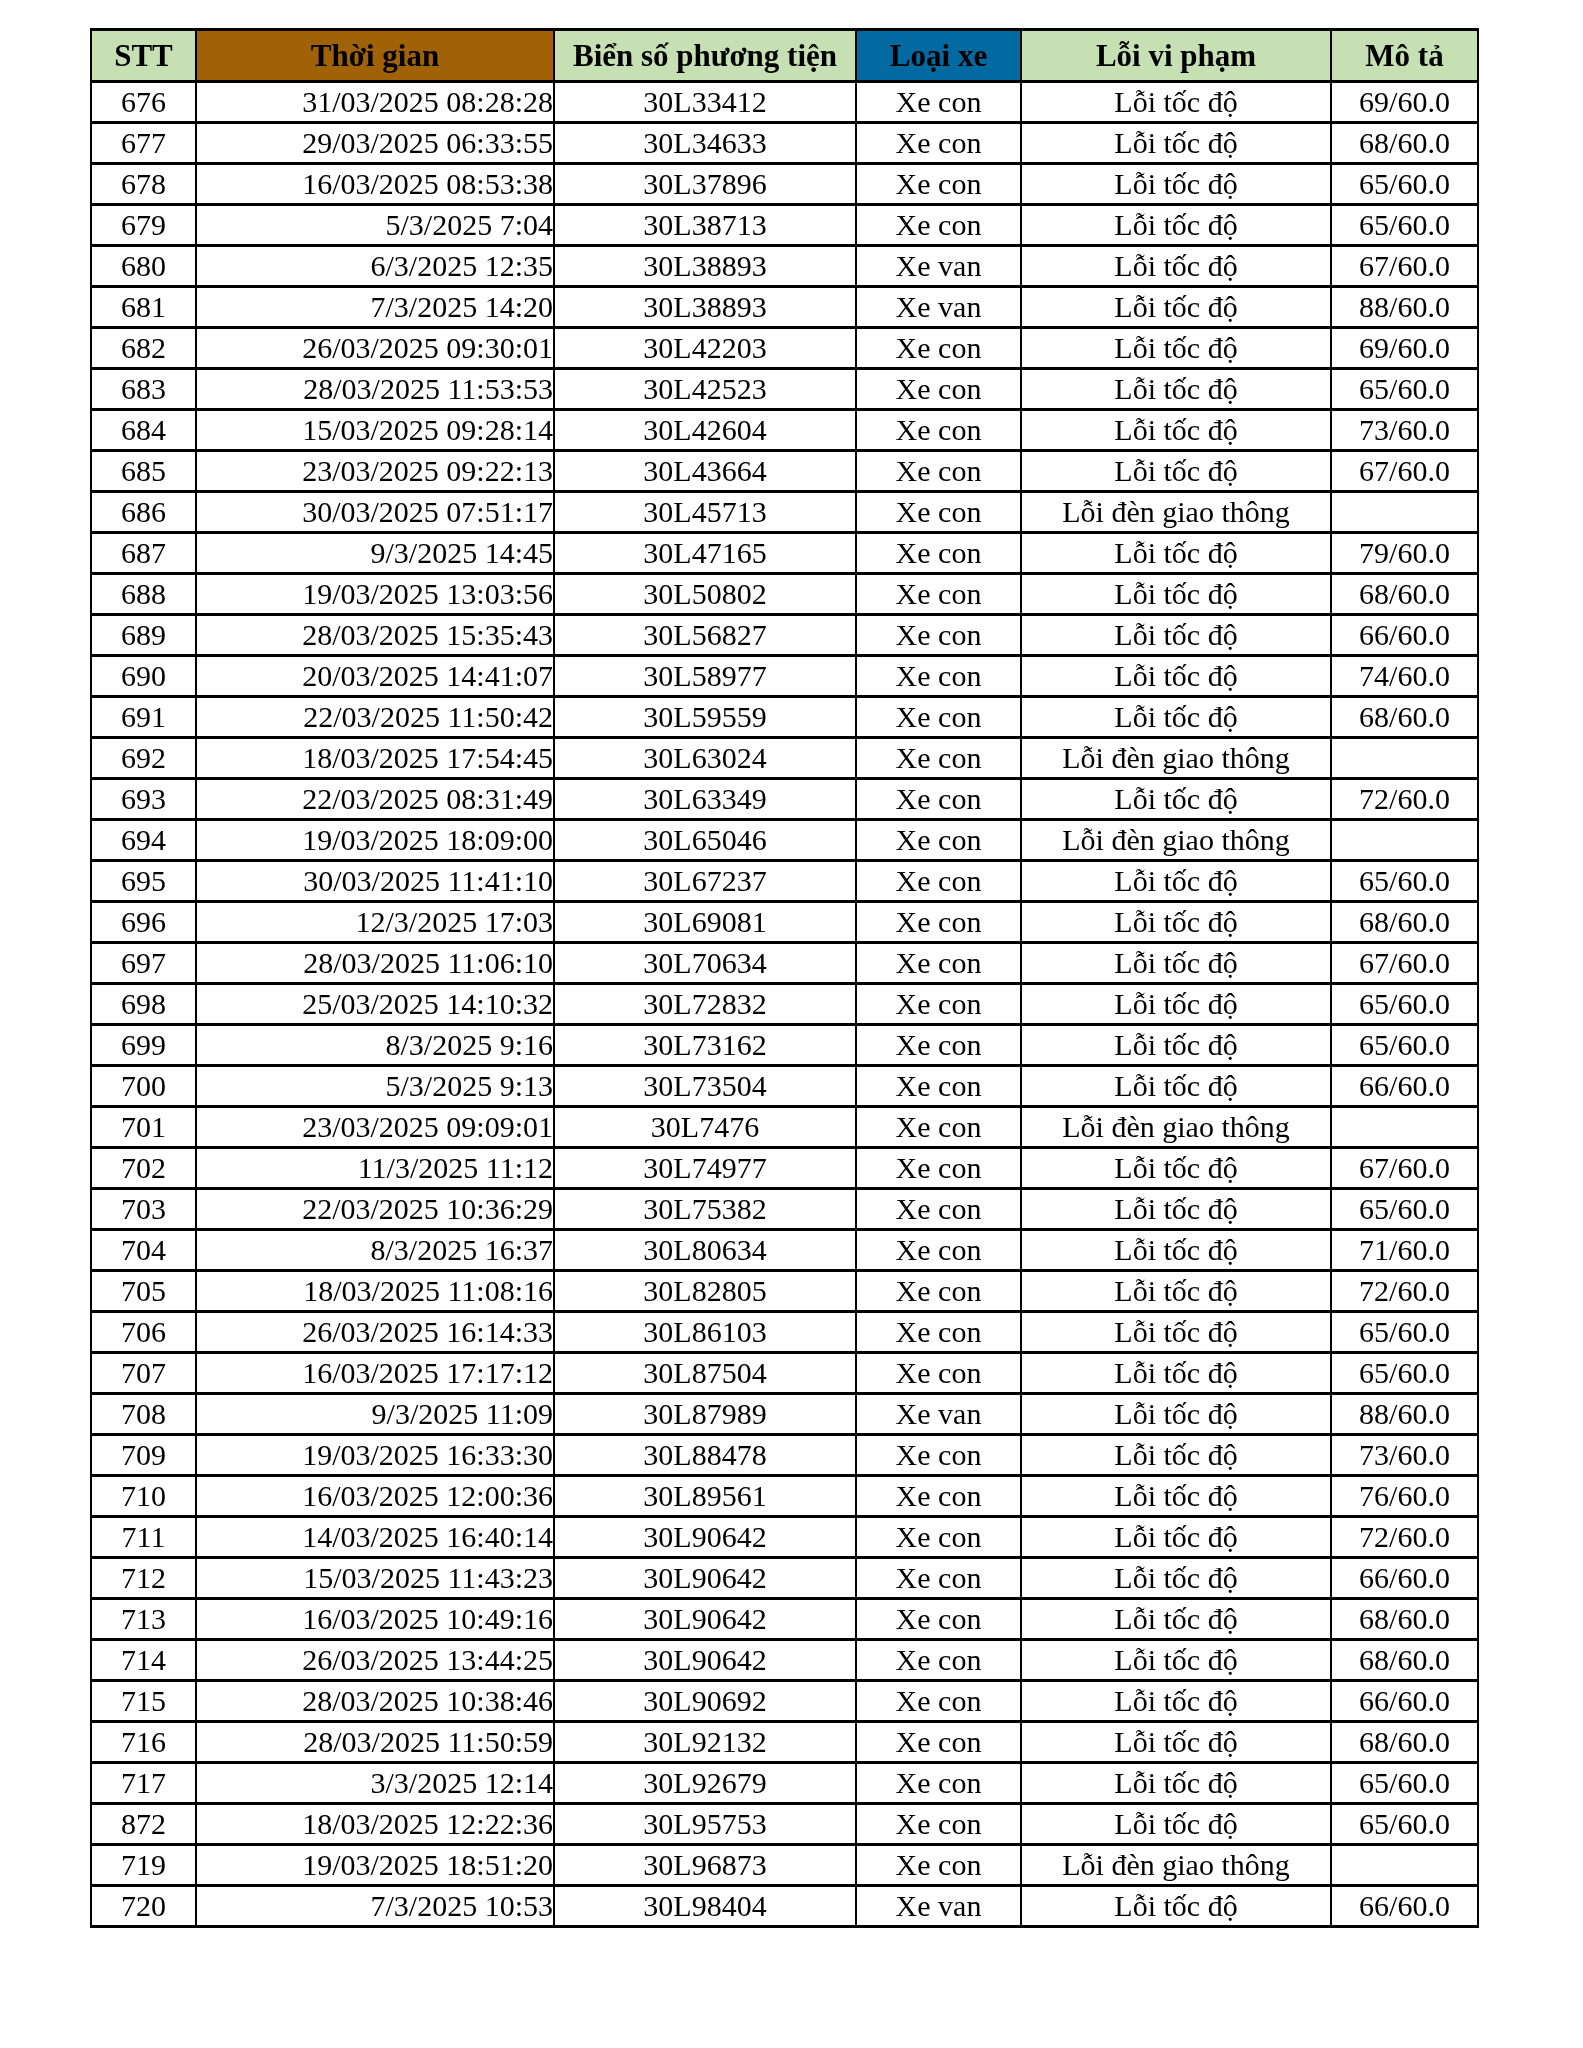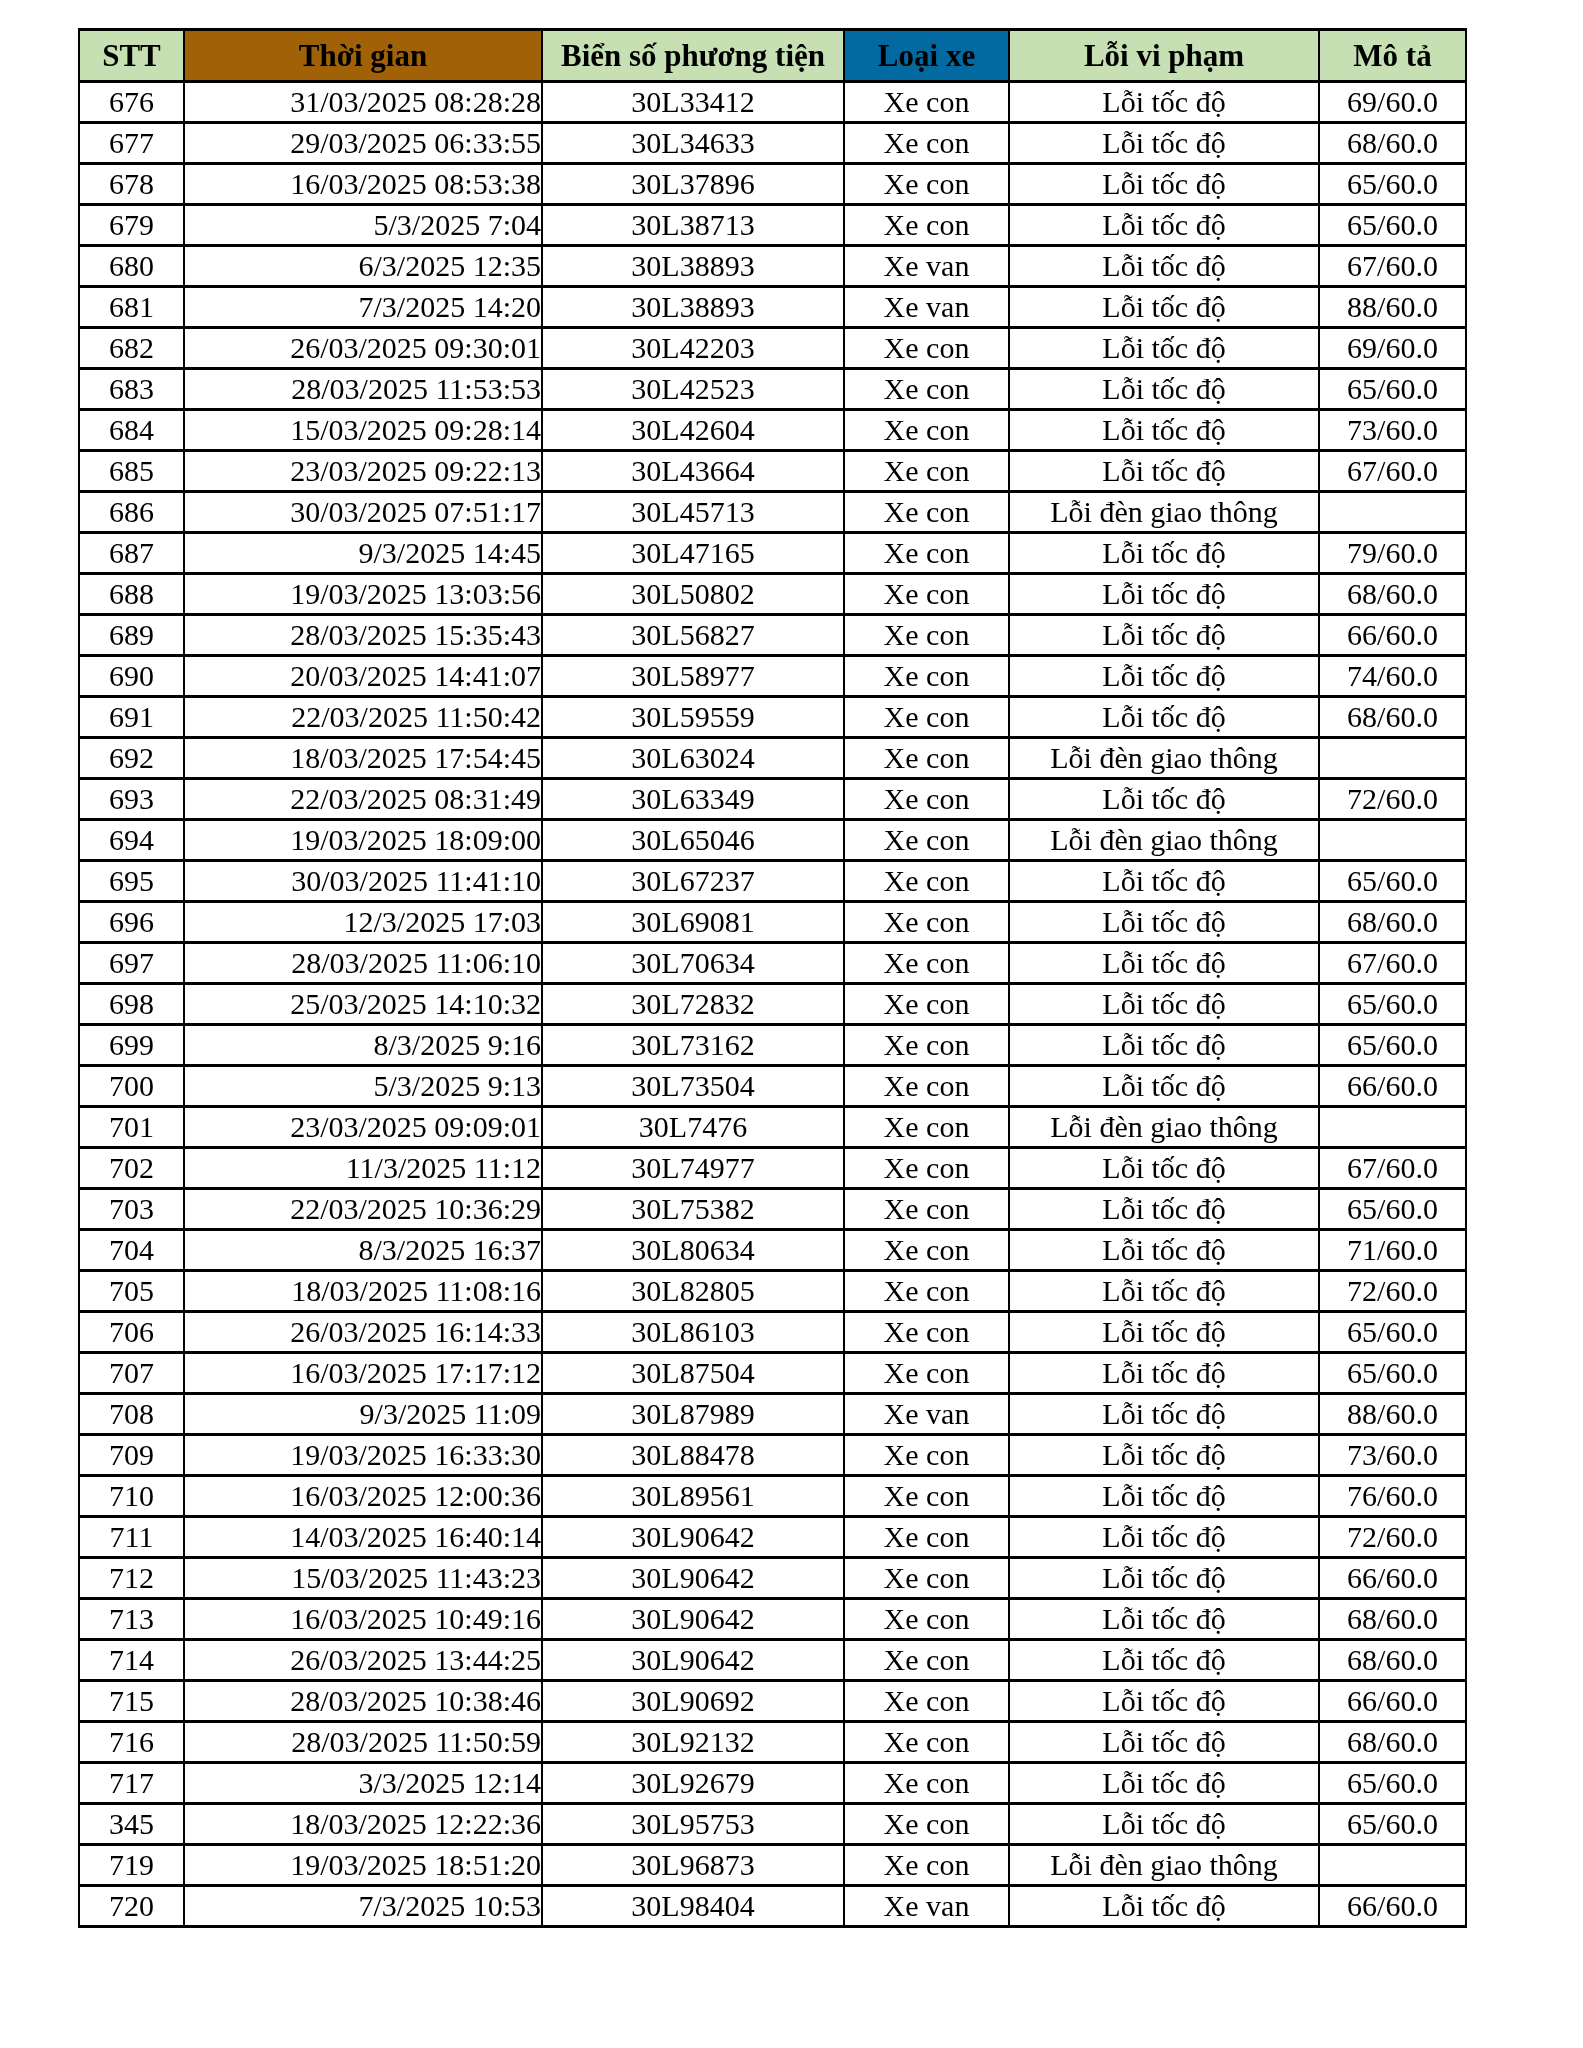--- a/index.html
+++ b/index.html
@@ -10,21 +10,21 @@
   .page {
     position: relative;
     width: 1583px;
     height: 2048px;
     background: #ffffff;
     font-family: "Liberation Serif", "DejaVu Serif", serif;
     color: #000000;
   }
   table.viol {
     position: absolute;
-    left: 78px;
+    left: 90px;
     top: 28px;
     width: 1387px;
     border-collapse: collapse;
     table-layout: fixed;
   }
   table.viol th, table.viol td {
     border-left: 2px solid #000;
     border-right: 2px solid #000;
     border-top: 3px solid #000;
     border-bottom: 3px solid #000;
@@ -454,21 +454,21 @@
     <tr>
       <td class="c-stt">717</td>
       <td class="c-time">3/3/2025 12:14</td>
       <td class="c-plate">30L92679</td>
       <td class="c-type">Xe con</td>
       <td class="c-err">Lỗi tốc độ</td>
       <td class="c-desc">65/60.0</td>
     </tr>
 
     <tr>
-      <td class="c-stt">345</td>
+      <td class="c-stt">872</td>
       <td class="c-time">18/03/2025 12:22:36</td>
       <td class="c-plate">30L95753</td>
       <td class="c-type">Xe con</td>
       <td class="c-err">Lỗi tốc độ</td>
       <td class="c-desc">65/60.0</td>
     </tr>
 
     <tr>
       <td class="c-stt">719</td>
       <td class="c-time">19/03/2025 18:51:20</td>

